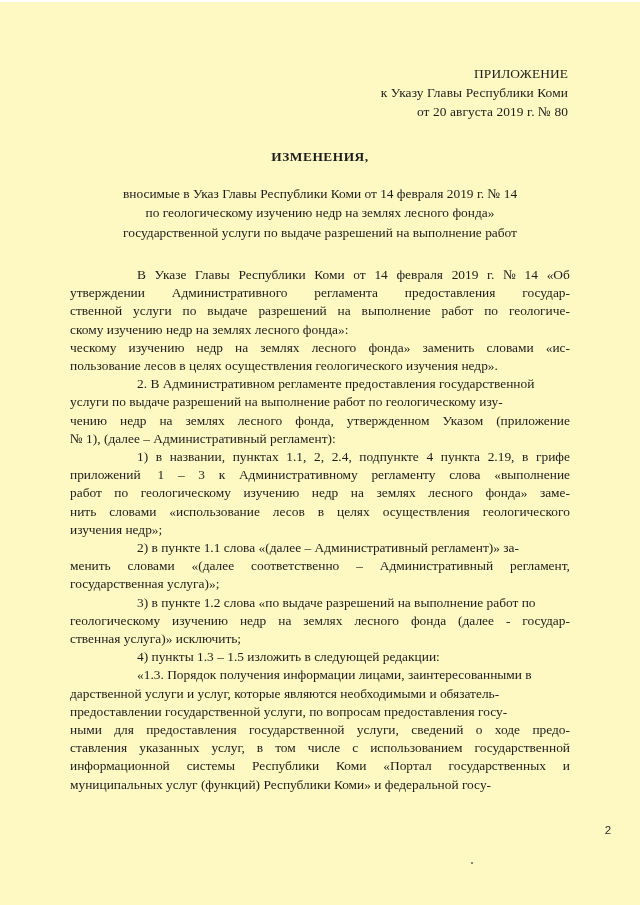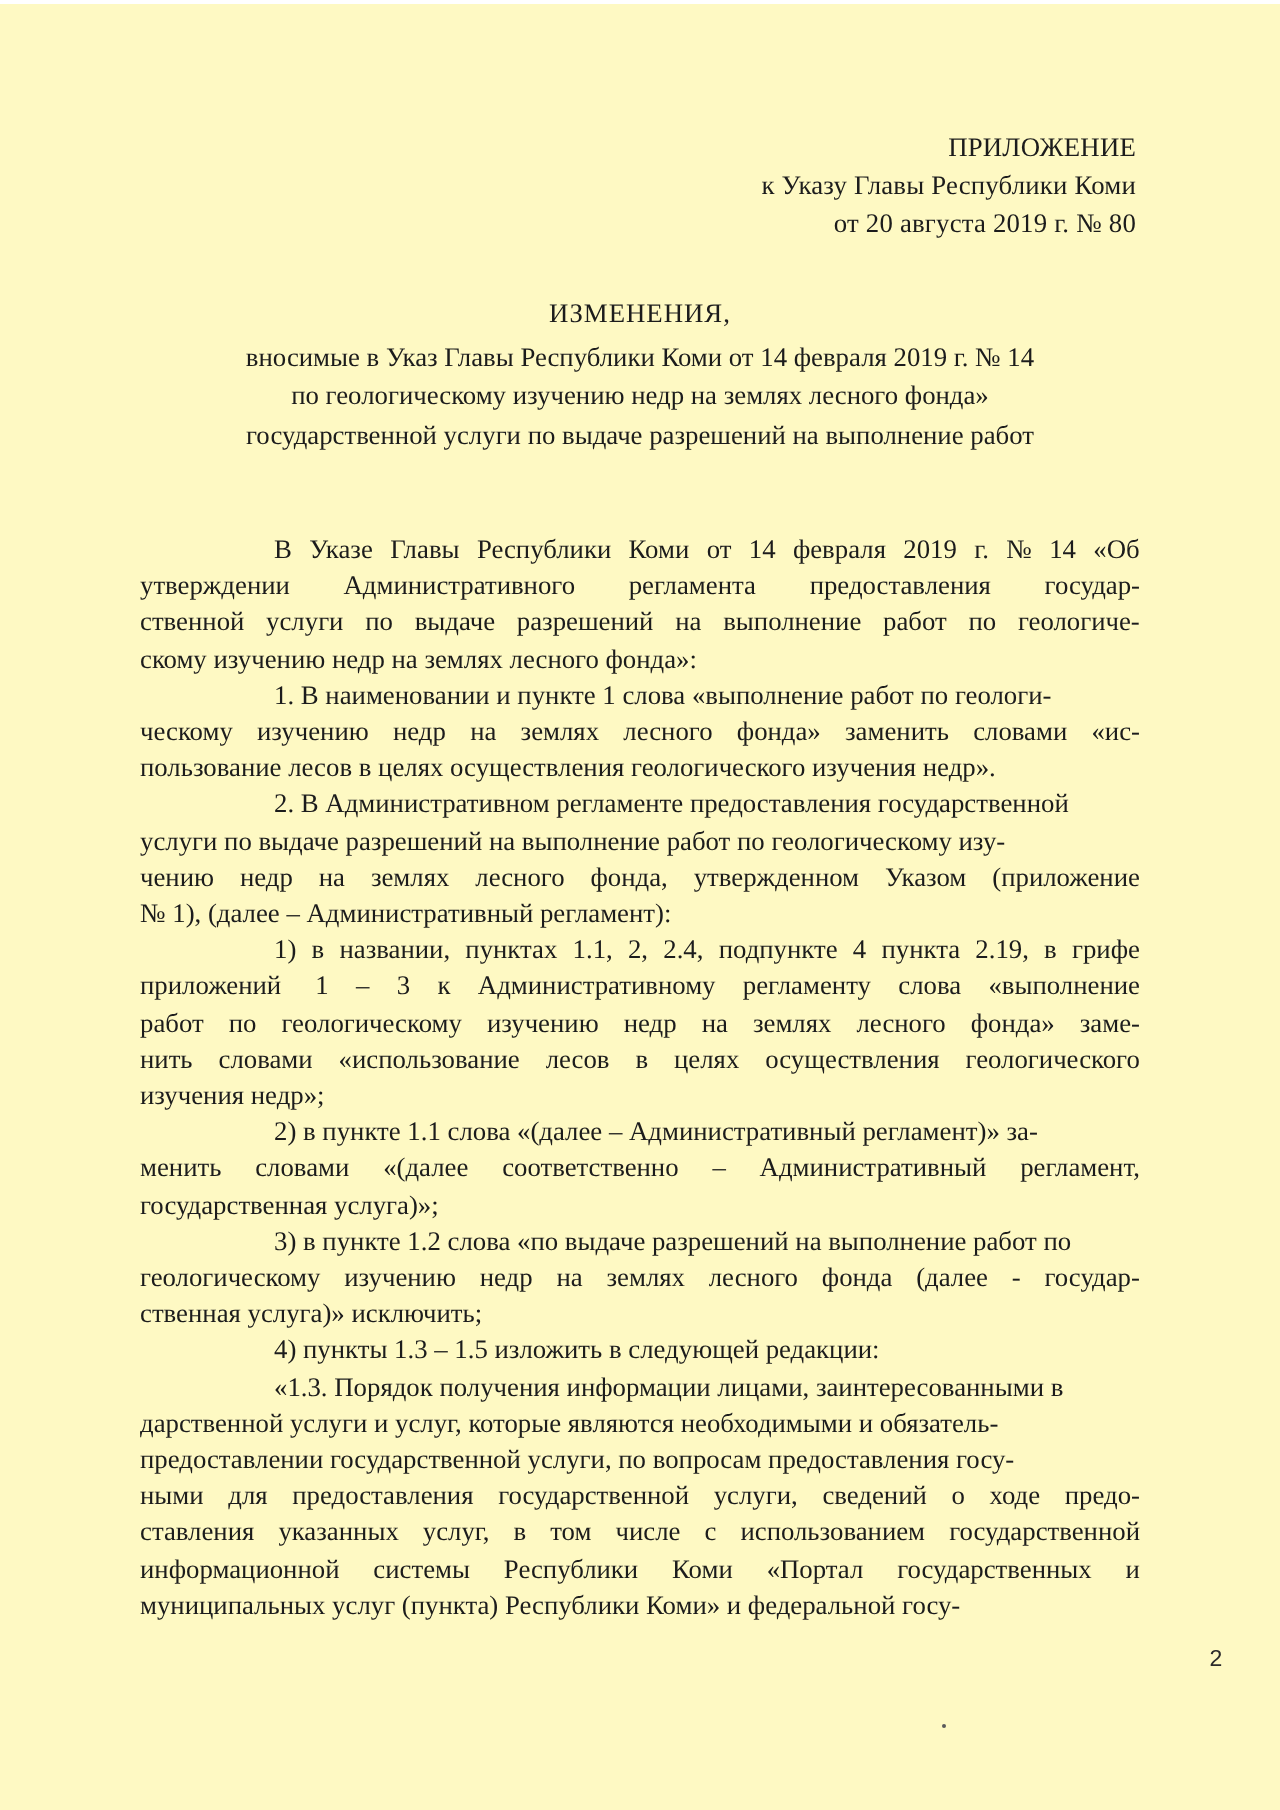--- a/index.html
+++ b/index.html
@@ -43,23 +43,23 @@
     position: absolute;
     left: 70px;
     top: 145px;
     width: 500px;
     text-align: center;
     font-size: 13.4px;
     line-height: 19.5px;
   }
   .doc-title-block .tline { display: block; }
   .doc-title-block .tline.bold {
-    font-weight: normal;
+    font-weight: bold;
     letter-spacing: 0.5px;
-    margin-bottom: 2px;
+    margin-bottom: 17px;
   }
 
   
   .doc-body {
     position: absolute;
     left: 70px;
     top: 264px;
     width: 500px;
     font-size: 13.4px;
     line-height: 18.2px;
@@ -125,21 +125,20 @@
   </div>
 
   <div class="doc-body" id="body-root">
       <p>
         <span class="jline stretch indent"><span>В</span><span>Указе</span><span>Главы</span><span>Республики</span><span>Коми</span><span>от</span><span>14</span><span>февраля</span><span>2019</span><span>г.</span><span>№</span><span>14</span><span>«Об</span></span>
         <span class="jline stretch"><span>утверждении</span><span>Административного</span><span>регламента</span><span>предоставления</span><span>государ-</span></span>
         <span class="jline stretch"><span>ственной</span><span>услуги</span><span>по</span><span>выдаче</span><span>разрешений</span><span>на</span><span>выполнение</span><span>работ</span><span>по</span><span>геологиче-</span></span>
         <span class="jline">скому изучению недр на землях лесного фонда»:</span>
       </p>
       <p>
-        <span class="jline indent">1. В наименовании и пункте 1 слова «выполнение работ по геологи-</span>
         <span class="jline stretch"><span>ческому</span><span>изучению</span><span>недр</span><span>на</span><span>землях</span><span>лесного</span><span>фонда»</span><span>заменить</span><span>словами</span><span>«ис-</span></span>
         <span class="jline">пользование лесов в целях осуществления геологического изучения недр».</span>
       </p>
       <p>
         <span class="jline indent">2. В Административном регламенте предоставления государственной</span>
         <span class="jline">услуги по выдаче разрешений на выполнение работ по геологическому изу-</span>
         <span class="jline stretch"><span>чению</span><span>недр</span><span>на</span><span>землях</span><span>лесного</span><span>фонда,</span><span>утвержденном</span><span>Указом</span><span>(приложение</span></span>
         <span class="jline">№ 1), (далее – Административный регламент):</span>
       </p>
       <p>
@@ -162,20 +161,20 @@
       <p>
         <span class="jline indent">4) пункты 1.3 – 1.5 изложить в следующей редакции:</span>
       </p>
       <p>
         <span class="jline indent">«1.3. Порядок получения информации лицами, заинтересованными в</span>
         <span class="jline">дарственной услуги и услуг, которые являются необходимыми и обязатель-</span>
         <span class="jline">предоставлении государственной услуги, по вопросам предоставления госу-</span>
         <span class="jline stretch"><span>ными</span><span>для</span><span>предоставления</span><span>государственной</span><span>услуги,</span><span>сведений</span><span>о</span><span>ходе</span><span>предо-</span></span>
         <span class="jline stretch"><span>ставления</span><span>указанных</span><span>услуг,</span><span>в</span><span>том</span><span>числе</span><span>с</span><span>использованием</span><span>государственной</span></span>
         <span class="jline stretch"><span>информационной</span><span>системы</span><span>Республики</span><span>Коми</span><span>«Портал</span><span>государственных</span><span>и</span></span>
-        <span class="jline">муниципальных услуг (пункта) Республики Коми» и федеральной госу-</span>
+        <span class="jline">муниципальных услуг (функций) Республики Коми» и федеральной госу-</span>
       </p>
     </div>
 
   <div class="page-number">2</div>
   <div class="scan-speck"></div>
 
 </div>
 
 </body></html>

